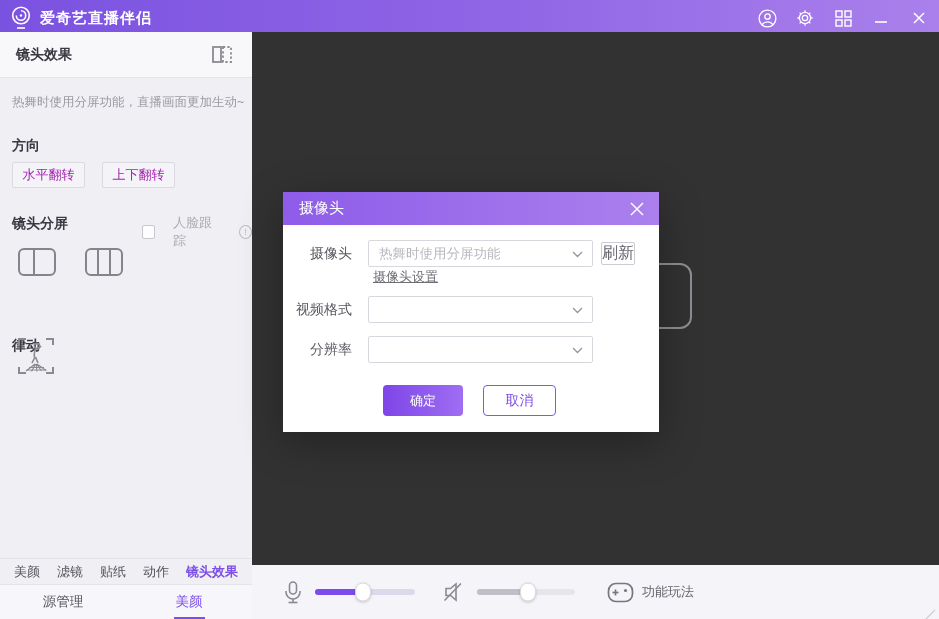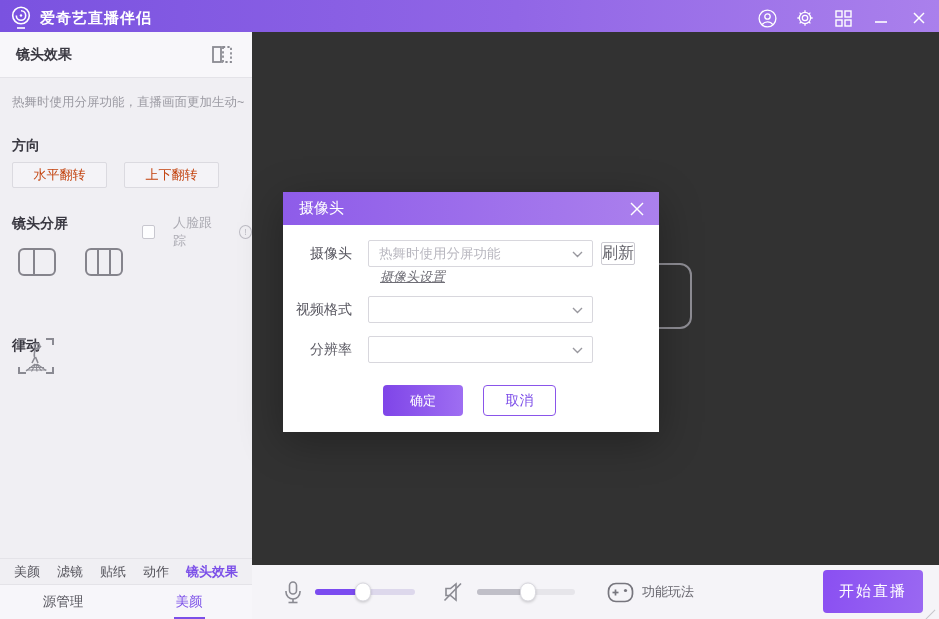--- a/index.html
+++ b/index.html
@@ -19,22 +19,22 @@
   
   .sidebar { position:absolute; left:0; top:32px; width:252px; height:587px; background:#F0EFF3; }
   .panel-header { position:absolute; left:0; top:0; width:252px; height:46px; background:#F8F7FA;
     border-bottom:1px solid #E4E3E8; display:flex; align-items:center; padding:0 18px 0 16px; }
   .panel-title { font-size:14px; color:#3A3942; font-weight:bold; }
   .flip-panel-icon { margin-left:auto; cursor:pointer; }
   .hint { position:absolute; left:12px; top:62px; width:235px; font-size:12.5px; color:#9B9AA2; }
   .sec-label { position:absolute; left:12px; font-size:14px; font-weight:bold; color:#3A3942; }
   .dir-label { top:105px; }
   .dir-btns { position:absolute; left:12px; top:130px; display:flex; gap:17px; }
-  .dir-btn { width:95px; height:26px; border:1px solid #DBDAE0; border-radius:2px; background:#F4F3F7;
-    font-size:13px; color:#c2410c; display:flex; align-items:center; justify-content:center; cursor:pointer; }
+  .dir-btn { width:73px; height:26px; border:1px solid #DBDAE0; border-radius:2px; background:#F4F3F7;
+    font-size:13px; color:#a21caf; display:flex; align-items:center; justify-content:center; cursor:pointer; }
   .split-label { top:183px; }
   .face-track { position:absolute; left:142px; top:182px; display:flex; align-items:center; gap:18px; }
   .checkbox { width:14px; height:14px; border:1px solid #C8C7CF; border-radius:2px; background:#FDFDFE; cursor:pointer; }
   .face-track-label { font-size:13px; color:#ABAAB2; }
   .info-icon { width:14px; height:14px; border:1px solid #BDBCC4; border-radius:50%; color:#BDBCC4;
     font-size:9px; display:flex; align-items:center; justify-content:center; cursor:pointer; }
   .split-icons { position:absolute; left:18px; top:216px; display:flex; gap:29px; }
   .split-icon { width:38px; height:28px; border:2px solid #85848C; border-radius:6px; display:flex; cursor:pointer; }
   .split-icon .pane { border-right:2px solid #85848C; }
   .split-icon .pane:last-child { border-right:none; }
@@ -87,22 +87,22 @@
     background:linear-gradient(90deg,#8E5CE9,#AB80ED); display:flex; align-items:center; padding:0 14px 0 16px; }
   .modal-title { color:#fff; font-size:15px; }
   .modal-close { margin-left:auto; cursor:pointer; display:flex; }
   .form-label { position:absolute; left:0; width:69px; text-align:right; font-size:14px; color:#5A5962; line-height:27px; }
   .dropdown { position:absolute; left:85px; width:225px; height:27px; border:1px solid #D8D7DD; border-radius:2px;
     background:#fff; display:flex; align-items:center; padding:0 26px 0 10px; cursor:pointer; }
   .dropdown .dd-value { font-size:13.5px; color:#B9B8C0; white-space:nowrap; overflow:hidden; }
   .dd-caret { position:absolute; right:9px; top:10px; }
   .refresh-btn { position:absolute; left:318px; top:50px; width:34px; height:23px; border:1px solid #CCCBD2;
     border-radius:2px; background:#fff; font-size:16px; color:#66656D; font-family:inherit; cursor:pointer; }
-  .settings-link { position:absolute; left:97px; top:76px; font-size:13px; color:#6F6E76;
-    text-decoration:underline; cursor:pointer;font-style:italic; }
+  .settings-link { position:absolute; left:90px; top:76px; font-size:13px; color:#6F6E76;
+    text-decoration:underline; cursor:pointer; }
   .confirm-btn { position:absolute; left:100px; top:193px; width:80px; height:31px; border:none; border-radius:4px;
     background:linear-gradient(90deg,#7F45E8,#9E6EF2); color:#fff; font-size:13px; font-family:inherit; cursor:pointer; }
   .cancel-btn { position:absolute; left:200px; top:193px; width:73px; height:31px; border:1px solid #8A55EA;
     border-radius:4px; background:#fff; color:#7B4BE8; font-size:14px; font-family:inherit; cursor:pointer; }
 </style>
 </head>
 <body>
 
 <div id="app">
 
@@ -250,21 +250,20 @@
     <div class="gamepad-group">
       <svg width="27" height="21" viewBox="0 0 27 21" fill="none" stroke="#77767E" stroke-width="1.7">
         <rect x="1.5" y="1.5" width="24" height="18" rx="7.5"></rect>
         <line x1="8.5" y1="7.5" x2="8.5" y2="13.5"></line>
           <line x1="5.5" y1="10.5" x2="11.5" y2="10.5"></line>
         <circle cx="18.5" cy="8.5" r="1.6" fill="#77767E" stroke="none"></circle>
       </svg>
       <span class="features-label">功能玩法</span>
     </div>
 
-    <button class="start-btn">开始直播</button>
     <div class="resize-grip"></div>
   </div>
 
   <div class="modal">
     <div class="modal-header">
       <span class="modal-title">摄像头</span>
       <span class="modal-close">
         <svg width="16" height="16" viewBox="0 0 16 16" stroke="#fff" stroke-width="1.4">
             <line x1="2" y1="2" x2="14" y2="14"></line>
             <line x1="14" y1="2" x2="2" y2="14"></line>

